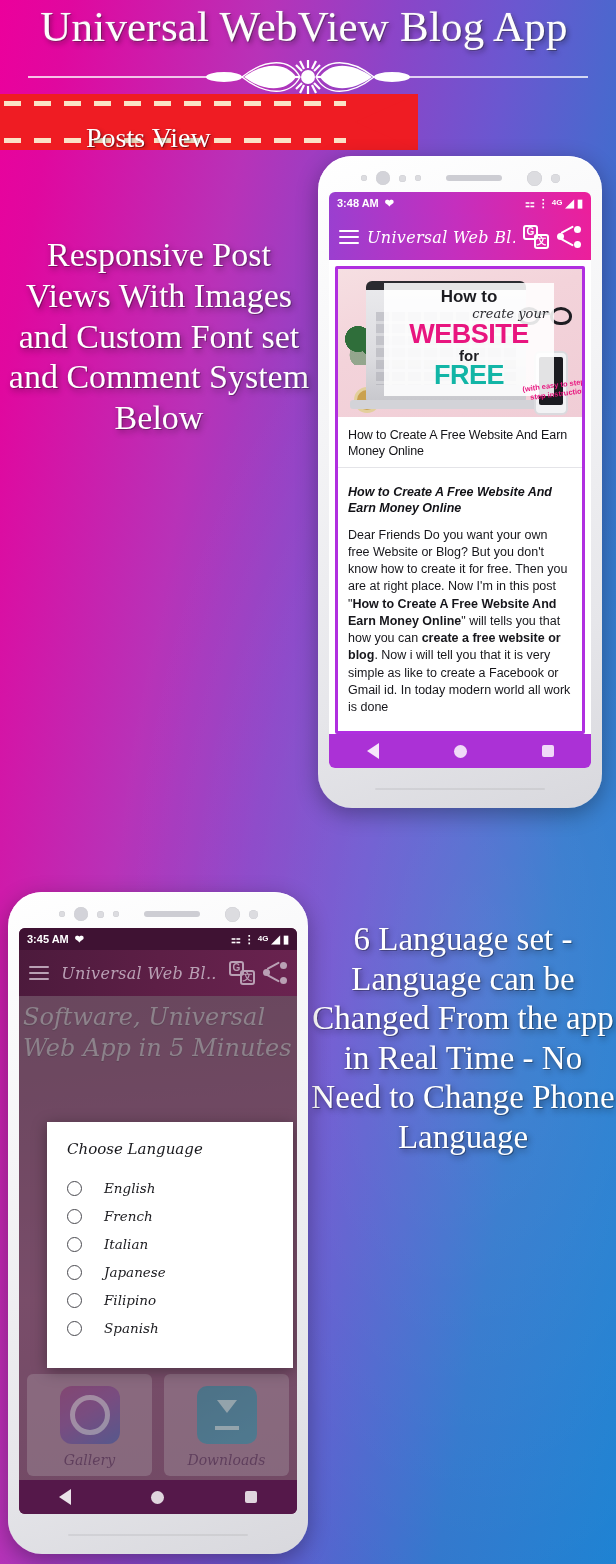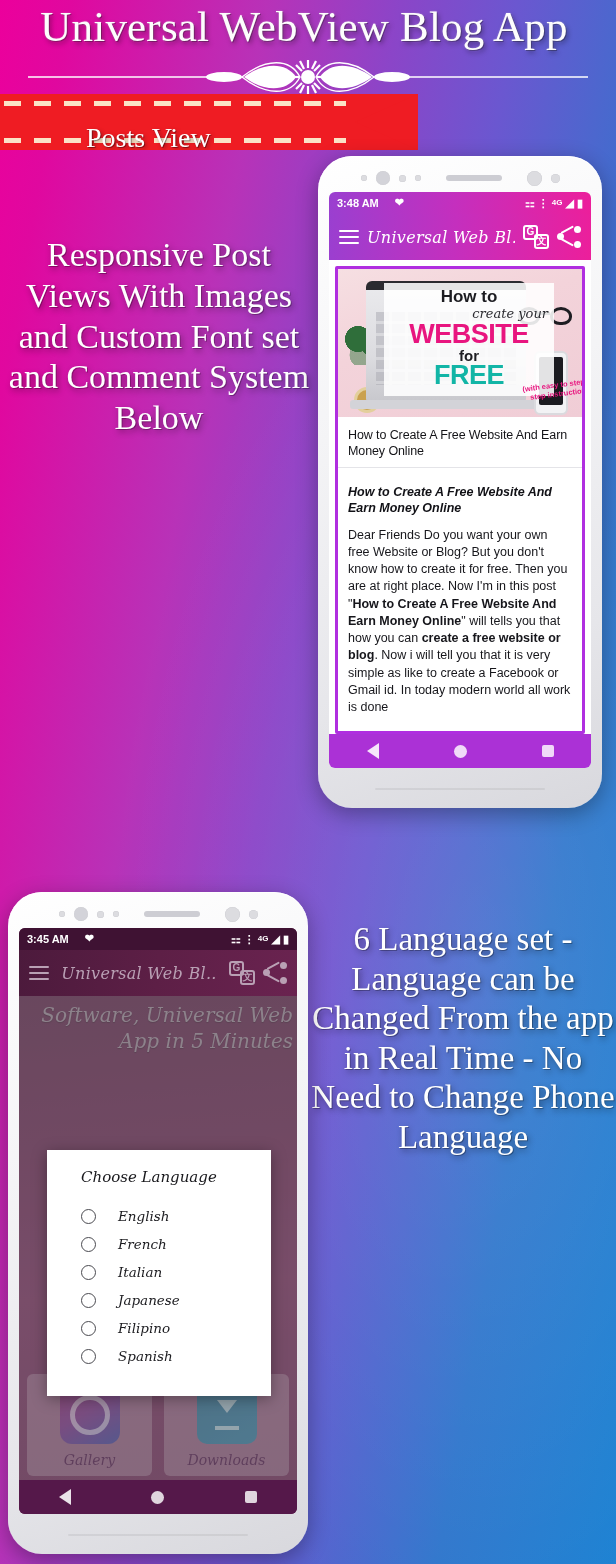--- a/index.html
+++ b/index.html
@@ -128,21 +128,21 @@
     position:relative; width:100%; height:100%;
     border-radius:6px; overflow:hidden; background:#fff;
   }
 
   
   .statusbar{
     height:22px; display:flex; align-items:center;
     padding:0 8px; color:#fff; font-size:11px;
     font-family:"Liberation Sans", sans-serif; font-weight:bold;
   }
-  .statusbar .sb-left{ display:flex; align-items:flex-start; gap:16px; }
+  .statusbar .sb-left{ display:flex; align-items:flex-end; gap:6px; }
   .statusbar .sb-right{ margin-left:auto; display:flex; align-items:center; gap:3px; }
   .sb-icon{ font-size:11px; line-height:1; }
 
   
   .appbar{
     height:46px; display:flex; align-items:center; gap:8px; padding:0 10px;
   }
   .hamburger{ width:20px; display:flex; flex-direction:column; gap:4px; cursor:pointer;}
   .hamburger span{ display:block; height:2px; background:#fff; border-radius:1px;}
   .appbar-title{
@@ -271,23 +271,23 @@
   #phone-lang .share-icon s{ background:#b9a0b4;}
   #phone-lang .share-icon b{ background:#b9a0b4;}
   #phone-lang .navbar{ background:#55184a; }
 
   .dim-content{
     position:relative; height:calc(100% - 68px - 34px);
     background:linear-gradient(175deg,#5e2049 0%,#6b2352 30%,#7a2a5e 60%,#6f2657 100%);
     overflow:hidden;
   }
   .dim-hero{
-    position:absolute; left:0; right:0; top:6px; text-align:right;
+    position:absolute; left:0; right:0; top:6px; text-align:left;
     font-family:"DejaVu Serif",serif; font-style:italic;
-    font-size:20px; color:#9e8a9b; line-height:1.3; padding:0 4px;
+    font-size:24px; color:#9e8a9b; line-height:1.3; padding:0 4px;
     text-shadow:0 1px 1px rgba(0,0,0,.3);
   }
   .tiles{
     position:absolute; left:8px; right:8px; bottom:4px;
     display:flex; gap:12px;
   }
   .tile{
     flex:1; background:rgba(255,255,255,.25); border-radius:6px;
     padding:12px 6px 8px; text-align:center;
   }
@@ -298,23 +298,23 @@
   .tile-ic.dl{ background:linear-gradient(150deg,#2a6d93 0%,#2f7ba3 100%); border-radius:10px;}
   .tile-ic.dl:before{ content:""; position:absolute; left:50%;top:14px;transform:translateX(-50%);
     width:0;height:0;border-left:10px solid transparent;border-right:10px solid transparent;border-top:13px solid rgba(255,255,255,.6);}
   .tile-ic.dl:after{ content:""; position:absolute; left:50%;bottom:14px;transform:translateX(-50%);
     width:24px;height:4px;background:rgba(255,255,255,.6);}
   .tile-lb{ font-family:"DejaVu Serif",serif;font-style:italic;font-size:14px;color:#4b1046;}
   .scrim{ position:absolute; inset:0; background:rgba(120,120,120,.45); }
 
   
   .dialog{
-    position:absolute; left:28px; top:154px; width:224px;
+    position:absolute; left:28px; top:126px; width:246px;
     background:#fff; box-shadow:0 3px 14px rgba(0,0,0,.35);
-    padding:18px 14px 26px;
+    padding:18px 0 26px;
   }
   .dlg-title{
     padding:0 20px 16px;
     font-family:"DejaVu Serif",serif; font-style:italic;
     font-size:15px; color:#18181c;
   }
   .dlg-opt{
     display:flex; align-items:center; gap:22px; padding:6px 20px;
   }
   .radio{

